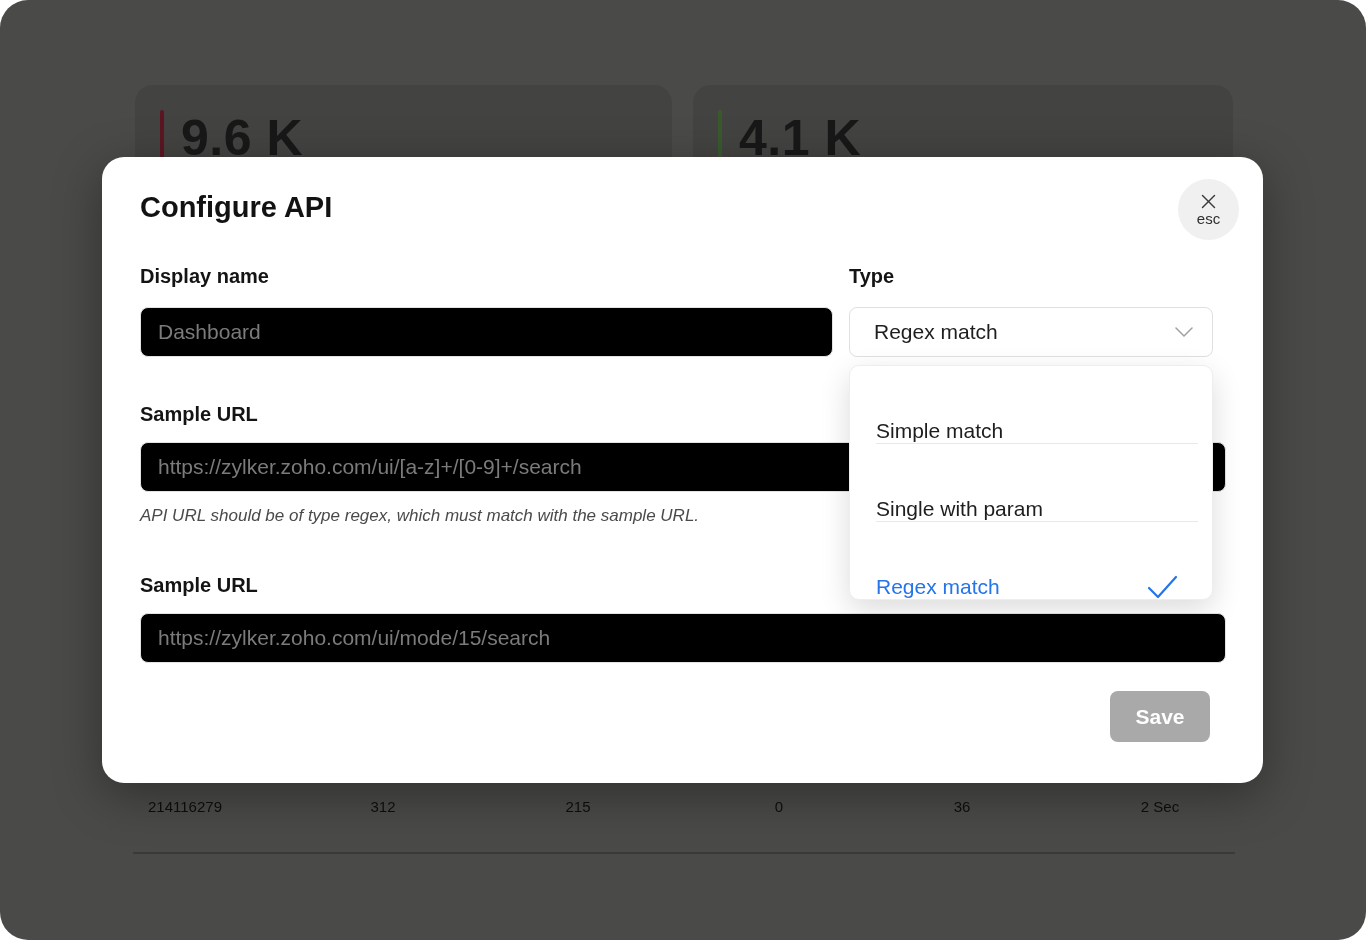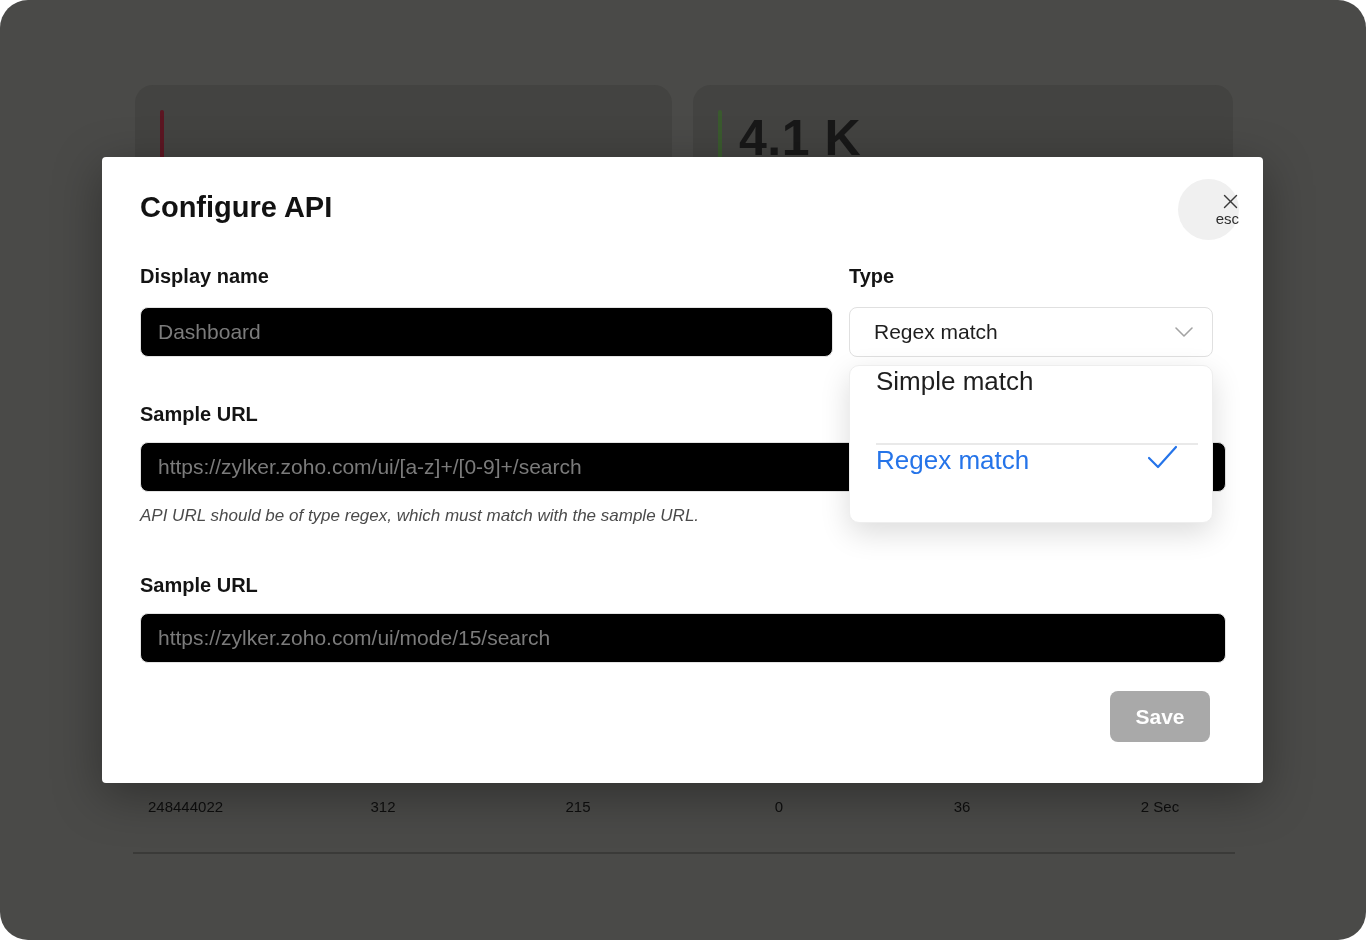--- a/index.html
+++ b/index.html
@@ -33,31 +33,31 @@
   }
   .backdrop-cell.first { transform: none; }
   .backdrop-divider {
     position: absolute; left: 133px; top: 852px; width: 1102px; height: 2px;
     background: #3a3a38;
   }
 
   
   .modal {
     position: absolute; left: 102px; top: 157px; width: 1161px; height: 626px;
-    background: #ffffff; border-radius: 4px;
+    background: #ffffff; border-radius: 22px;
     box-shadow: 0 12px 48px rgba(0,0,0,0.35);
   }
   .modal-title {
     position: absolute; left: 38px; top: 34px;
     font-size: 29px; font-weight: 700; color: #121212;
   }
   .close-btn {
     position: absolute; right: 24px; top: 22px; width: 61px; height: 61px;
     border-radius: 50%; background: #f0f0f0; border: none; cursor: pointer;
-    display: flex; flex-direction: column; align-items: flex-end; justify-content: center;
+    display: flex; flex-direction: column; align-items: center; justify-content: center;
     gap: 1px; font-family: inherit;
   }
   .close-btn .esc-label { font-size: 15px; color: #2e2e2e; line-height: 1; }
 
   .field-label {
     position: absolute; font-size: 20px; font-weight: 700; color: #141414;
   }
   .text-input {
     position: absolute; height: 50px; border: 1px solid #e3e3e3; border-radius: 8px;
     background: #000000; font-family: inherit; font-size: 21px; color: #7b7b7b;
@@ -82,49 +82,50 @@
     z-index: 2;
   }
   .select-box .select-value { font-size: 21px; color: #1e1e1e; flex: 1; }
 
   .dropdown {
     position: absolute; left: 747px; top: 208px; width: 364px;
     background: #ffffff; border: 1px solid #eeeeee; border-radius: 10px;
     box-shadow: 0 10px 30px rgba(0,0,0,0.14); z-index: 5; overflow: hidden;
   }
   .dropdown-option {
-    position: relative; height: 77px; display: flex; align-items: flex-start;
-    padding: 0 20px 0 26px; cursor: pointer; font-size: 26px; color: #1e1e1e;
+    position: relative; height: 77px; display: flex; align-items: flex-end;
+    padding: 0 20px 0 26px; cursor: pointer; font-size: 21px; color: #1e1e1e;
   }
   .dropdown-option .opt-label { flex: 1; }
   .dropdown-option.selected { color: #2574e9; }
   .opt-divider { height: 1px; background: #e9e9e9; margin: 0 14px 0 26px; }
 
   .save-btn {
     position: absolute; left: 1008px; top: 534px; width: 100px; height: 51px;
     background: #a9a9a9; border: none; border-radius: 8px; cursor: pointer;
     font-family: inherit; font-size: 21px; font-weight: 700; color: #ffffff;
   }
 </style>
 </head>
 <body>
 
 <div class="screen">
 
   <div>
     <div class="stat-card c1">
       <span class="accent-bar red"></span>
+      <span class="stat-value">9.6 K</span>
     </div>
     <div class="stat-card c2">
       <span class="accent-bar green"></span>
       <span class="stat-value">4.1 K</span>
     </div>
 
     <div class="backdrop-row">
-      <span class="backdrop-cell first" style="left:148px">248444022</span>
+      <span class="backdrop-cell first" style="left:148px">214116279</span>
       <span class="backdrop-cell" style="left:383px">312</span>
       <span class="backdrop-cell" style="left:578px">215</span>
       <span class="backdrop-cell" style="left:779px">0</span>
       <span class="backdrop-cell" style="left:962px">36</span>
       <span class="backdrop-cell" style="left:1160px">2 Sec</span>
     </div>
     <div class="backdrop-divider"></div>
   </div>
 
   <div class="modal">
@@ -152,20 +153,23 @@
           <polyline points="2,2 10,10 18,2" fill="none" stroke="#a3a3a3" stroke-width="1.6" stroke-linecap="round" stroke-linejoin="round"></polyline>
         </svg>
       </span>
     </div>
 
     <div class="dropdown">
       <div class="dropdown-option">
         <span class="opt-label">Simple match</span>
       </div>
       <div class="opt-divider"></div>
+      <div class="dropdown-option">
+        <span class="opt-label">Single with param</span>
+      </div>
       <div class="opt-divider"></div>
       <div class="dropdown-option selected">
         <span class="opt-label">Regex match</span>
         <span style="line-height:0; margin-right:14px;">
           <svg width="31" height="24" viewBox="0 0 31 24">
             <polyline points="2,13 11,22 29,2" fill="none" stroke="#2574e9" stroke-width="2.2" stroke-linecap="round" stroke-linejoin="round"></polyline>
           </svg>
         </span>
       </div>
     </div>

